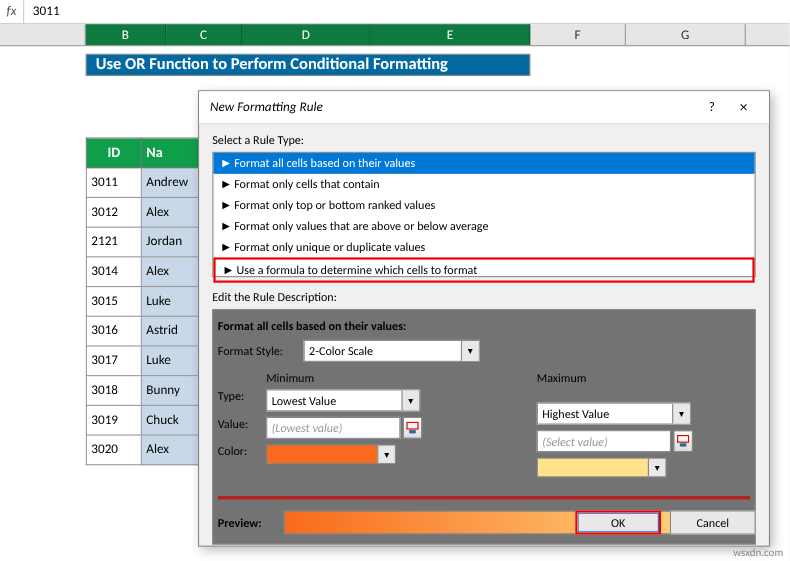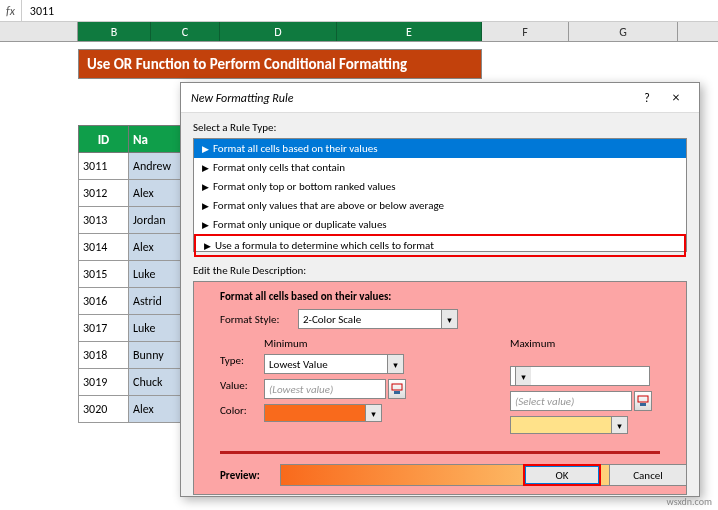--- a/index.html
+++ b/index.html
@@ -9,21 +9,21 @@
     .fx-label { padding: 16px 6px; font-style: italic; font-size: 12px; color: #555; border-right: 1px solid #ccc; height: 100%; display: flex; align-items: center; }
     .formula-input { flex: 1; padding: 0 8px; font-size: 12px; }
 
     .col-headers { display: flex; height: 20px; background: #e6e6e6; border-bottom: 1px solid #999; }
     .row-gutter { width: 78px; background: #e6e6e6; border-right: 1px solid #999; }
     .col-h { border-right: 1px solid #999; text-align: center; font-size: 12px; line-height: 20px; color: #333; }
     .col-h.sel { background: #0f7a3f; color: #fff; border-right: 1px solid #0c5e31; }
     .cB { width: 73px; } .cC { width: 69px; } .cD { width: 117px; } .cE { width: 145px; } .cF { width: 87px; } .cG { width: 109px; }
 
     .sheet { position: relative; }
-    .title-row { position: absolute; left: 78px; top: 7px; height: 30px; width: 404px; background: #c2410c; color: #fff; font-weight: bold; font-size: 15px; display: flex; align-items: center; padding-left: 8px; border: 1px solid #888; }
+    .title-row { position: absolute; left: 78px; top: 7px; height: 20px; width: 404px; background: #0369a1; color: #fff; font-weight: bold; font-size: 15px; display: flex; align-items: center; padding-left: 8px; border: 1px solid #888; }
 
     .data-table { position: absolute; left: 78px; top: 83px; border-collapse: collapse; }
     .data-table th { background: #0f9e4a; color: #fff; font-size: 13px; font-weight: bold; border: 1px solid #777; height: 27px; }
     .data-table th.id { width: 50px; } .data-table th.nm { width: 69px; text-align: left; padding-left: 4px; }
     .data-table td { border: 1px solid #999; height: 27px; font-size: 12px; padding: 0 4px; background: #c9d8e8; }
     .data-table td.idc { background: #fff; }
 
     .dlg { position: absolute; left: 180px; top: 82px; width: 520px; height: 415px; background: #f0f0f0; border: 1px solid #888; box-shadow: 3px 3px 10px rgba(0,0,0,0.3); }
     .dlg-title { height: 30px; background: #fff; border-bottom: 1px solid #ddd; display: flex; align-items: center; padding: 0 6px 0 10px; font-size: 12px; }
     .dlg-title .t { flex: 1; font-style: italic; }
@@ -31,21 +31,21 @@
     .dlg-title .cls { width: 34px; text-align: center; font-size: 14px; }
     .dlg-body { padding: 8px 12px; font-size: 11px; }
     .sect-label { margin-bottom: 4px; }
     .rule-list { border: 1px solid #888; background: #fff; height: 114px; }
     .rule-item { padding: 3px 8px; font-size: 11px; display: flex; align-items: center; gap: 4px; }
     .rule-item.sel { background: #0078d7; color: #fff; }
     .tri { font-size: 9px; }
     .red-box { border: 2px solid #e00; }
 
     .desc-sect { margin-top: 12px; }
-    .desc-box { border: 1px solid #888; background: #fca5a5; padding: 8px 26px; margin-top: 4px; }
+    .desc-box { border: 1px solid #888; background: #737373; padding: 8px 4px; margin-top: 4px; }
     .bold-label { font-weight: bold; margin-bottom: 6px; }
     .row-f { display: flex; align-items: center; margin-bottom: 8px; font-size: 11px; }
     .row-f .lbl { width: 78px; }
     .combo { display: flex; align-items: center; border: 1px solid #888; background: #fff; height: 20px; padding: 0 0 0 4px; }
     .combo .txt { flex: 1; font-size: 11px; }
     .combo .dd { width: 16px; text-align: center; background: #e8e8e8; border-left: 1px solid #888; font-size: 9px; height: 100%; display: flex; align-items: center; justify-content: center; }
     .combo.w140 { width: 160px; }
     .combo.disabled .txt { color: #999; font-style: italic; }
     .ref-btn { width: 18px; height: 20px; border: 1px solid #888; background: linear-gradient(#fff,#ddd); margin-left: 2px; display: flex; align-items: center; justify-content: center; }
     .ref-btn svg { width: 12px; height: 12px; }
@@ -97,21 +97,21 @@
     </tr>
     <tr>
           <td class="idc">3011</td>
           <td>Andrew</td>
         </tr>
     <tr>
           <td class="idc">3012</td>
           <td>Alex</td>
         </tr>
     <tr>
-          <td class="idc">3013</td>
+          <td class="idc">2121</td>
           <td>Jordan</td>
         </tr>
     <tr>
           <td class="idc">3014</td>
           <td>Alex</td>
         </tr>
     <tr>
           <td class="idc">3015</td>
           <td>Luke</td>
         </tr>
@@ -214,20 +214,21 @@
                   <div class="sw" style="background:#f96a1c"></div>
                   <div class="dd">▾</div>
                 </div>
             </div>
           </div>
           <div style="width:80px"></div>
           <div class="mm-right">
             <div style="font-size:11px;margin-bottom:16px">Maximum</div>
             <div class="mm-field-row">
               <div class="combo" style="width:140px">
+                  <div class="txt">Highest Value</div>
                   <div class="dd">▾</div>
                 </div>
             </div>
             <div class="mm-field-row">
               <div class="combo disabled" style="width:122px">
                   <div class="txt">(Select value)</div>
                 </div>
               <div class="ref-btn">
                   <svg viewBox="0 0 12 12">
                     <rect x="1" y="1" width="10" height="6" fill="none" stroke="#c00" stroke-width="1"></rect>

